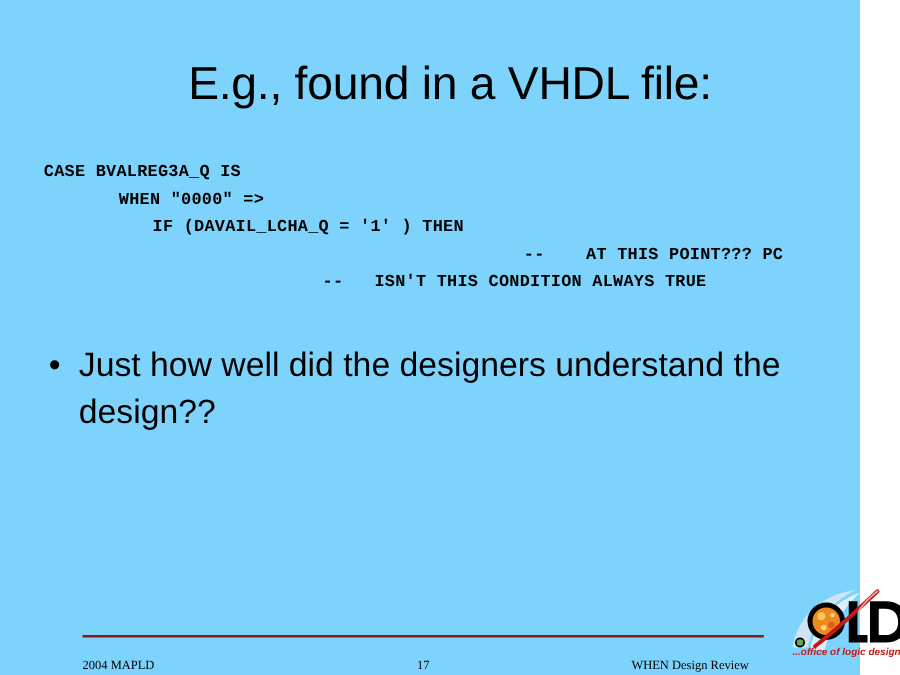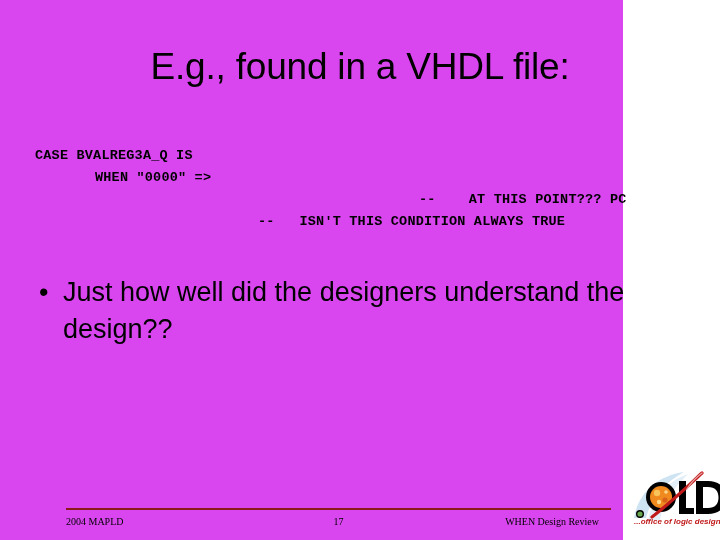--- a/index.html
+++ b/index.html
@@ -12,23 +12,23 @@
     height: 540px;
     position: relative;
     overflow: hidden;
     font-family: "Liberation Sans", sans-serif;
     color: #000000;
   }
 
   .slide {
     position: absolute;
     left: 0; top: 0;
-    width: 623px;
+    width: 688px;
     height: 540px;
-    background: #d946ef;
+    background: #7dd3fc;
   }
 
   
   .slide-title {
     position: absolute;
     left: 40px;
     top: 44px;
     width: 640px;
     text-align: center;
     font-family: "Liberation Sans", sans-serif;
@@ -49,21 +49,21 @@
   }
   .code-line {
     font-family: "Liberation Mono", "DejaVu Sans Mono", monospace;
     font-size: 13.5px;
     font-weight: 700;
     line-height: 22px;
     color: #000000;
     white-space: pre;
     letter-spacing: 0.2px;
   }
-  .code-line-1 { padding-left: 35px; margin-top: 17px; }
+  .code-line-1 { padding-left: 35px; }
   .code-line-2 { padding-left: 95px; }
   .code-line-3 { padding-left: 122px; }
   .code-line-4 { padding-left: 258px; }
   .code-line-5 { padding-left: 419px; }
 
   
   .body-list {
     position: absolute;
     left: 36px;
     top: 274px;
@@ -95,21 +95,21 @@
     position: absolute;
     left: 66px;
     top: 508px;
     width: 545px;
     height: 2px;
     background: #8a1a1a;
   }
   .footer {
     position: absolute;
     left: 66px;
-    top: 514px;
+    top: 525px;
     width: 545px;
     height: 16px;
     font-family: "Liberation Serif", serif;
     font-size: 10px;
     line-height: 16px;
     color: #000000;
   }
   .footer-left {
     position: absolute;
     left: 0;
@@ -144,20 +144,21 @@
 </head>
 <body>
 
 <div class="slide">
 
   <div class="slide-title">E.g., found in a VHDL file:</div>
 
   <div class="code-block">
     <div class="code-line code-line-1">CASE BVALREG3A_Q IS</div>
     <div class="code-line code-line-2">WHEN "0000" =&gt;</div>
+    <div class="code-line code-line-3">IF (DAVAIL_LCHA_Q = '1' ) THEN</div>
     <div class="code-line code-line-5">--    AT THIS POINT??? PC</div>
     <div class="code-line code-line-4">--   ISN'T THIS CONDITION ALWAYS TRUE</div>
   </div>
 
   <ul class="body-list">
     <li class="bullet-item">
       <span class="bullet-marker">•</span>
       <span>Just how well did the designers understand the design??</span>
     </li>
   </ul>

